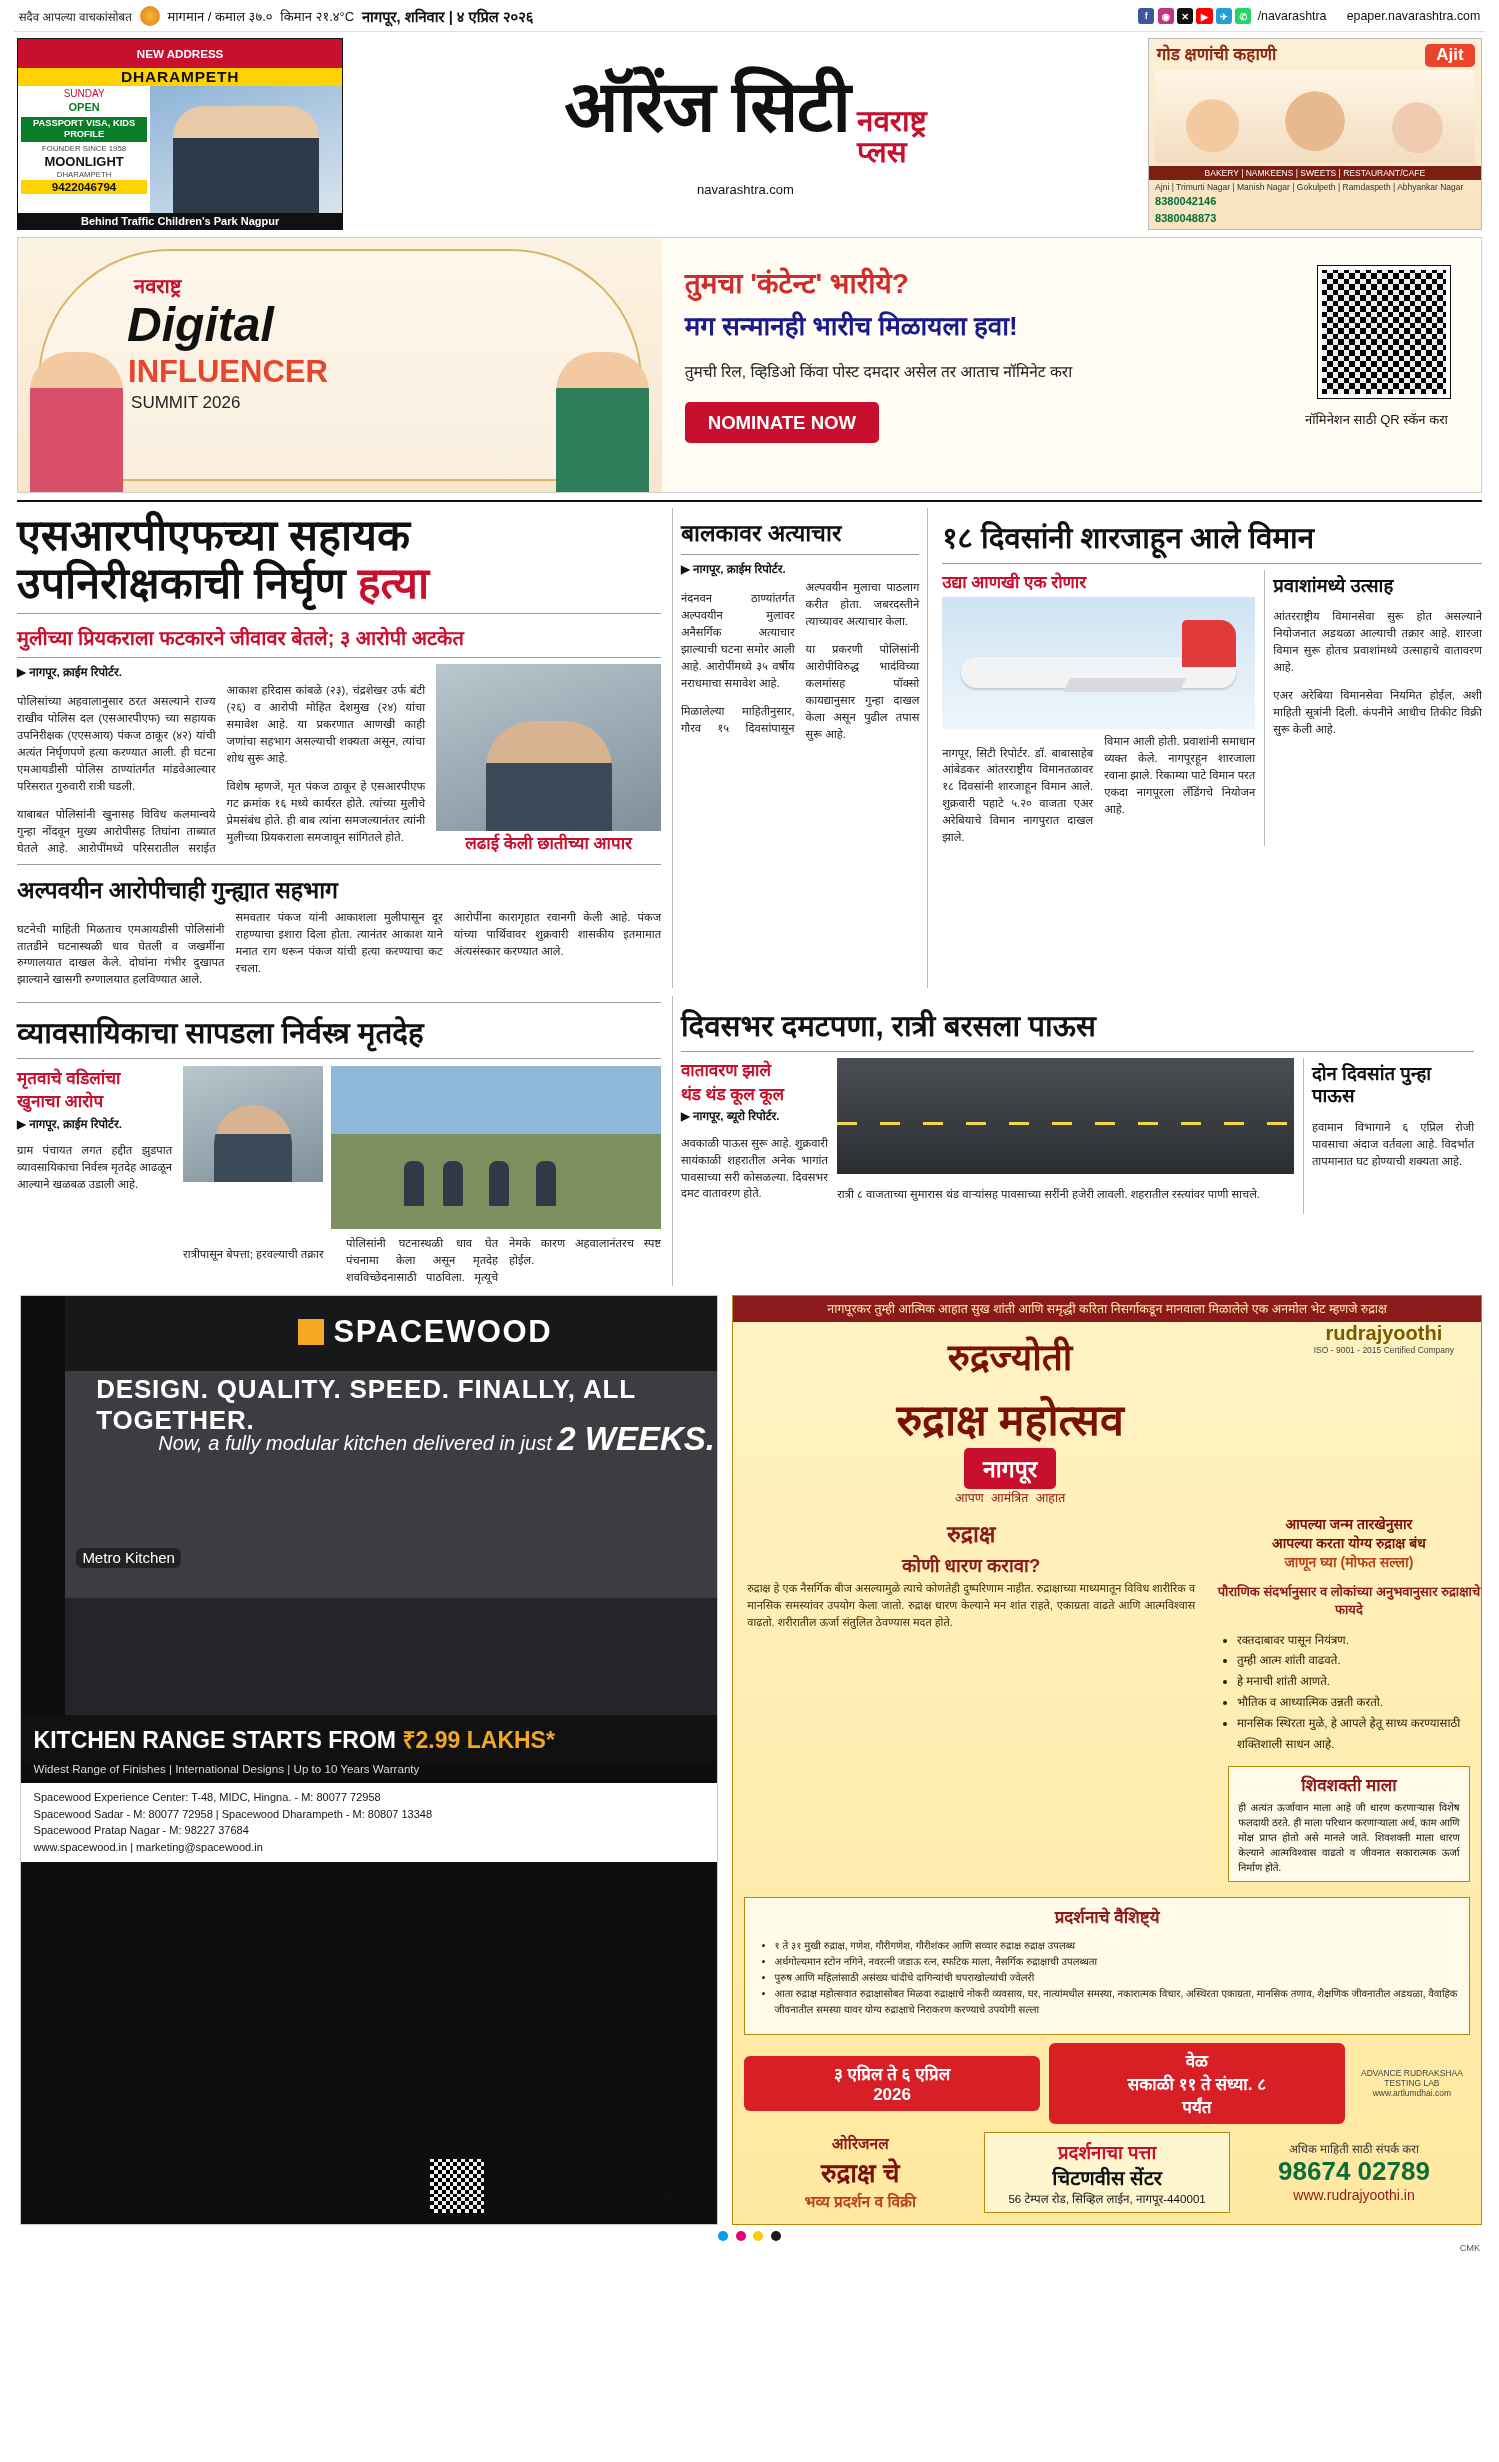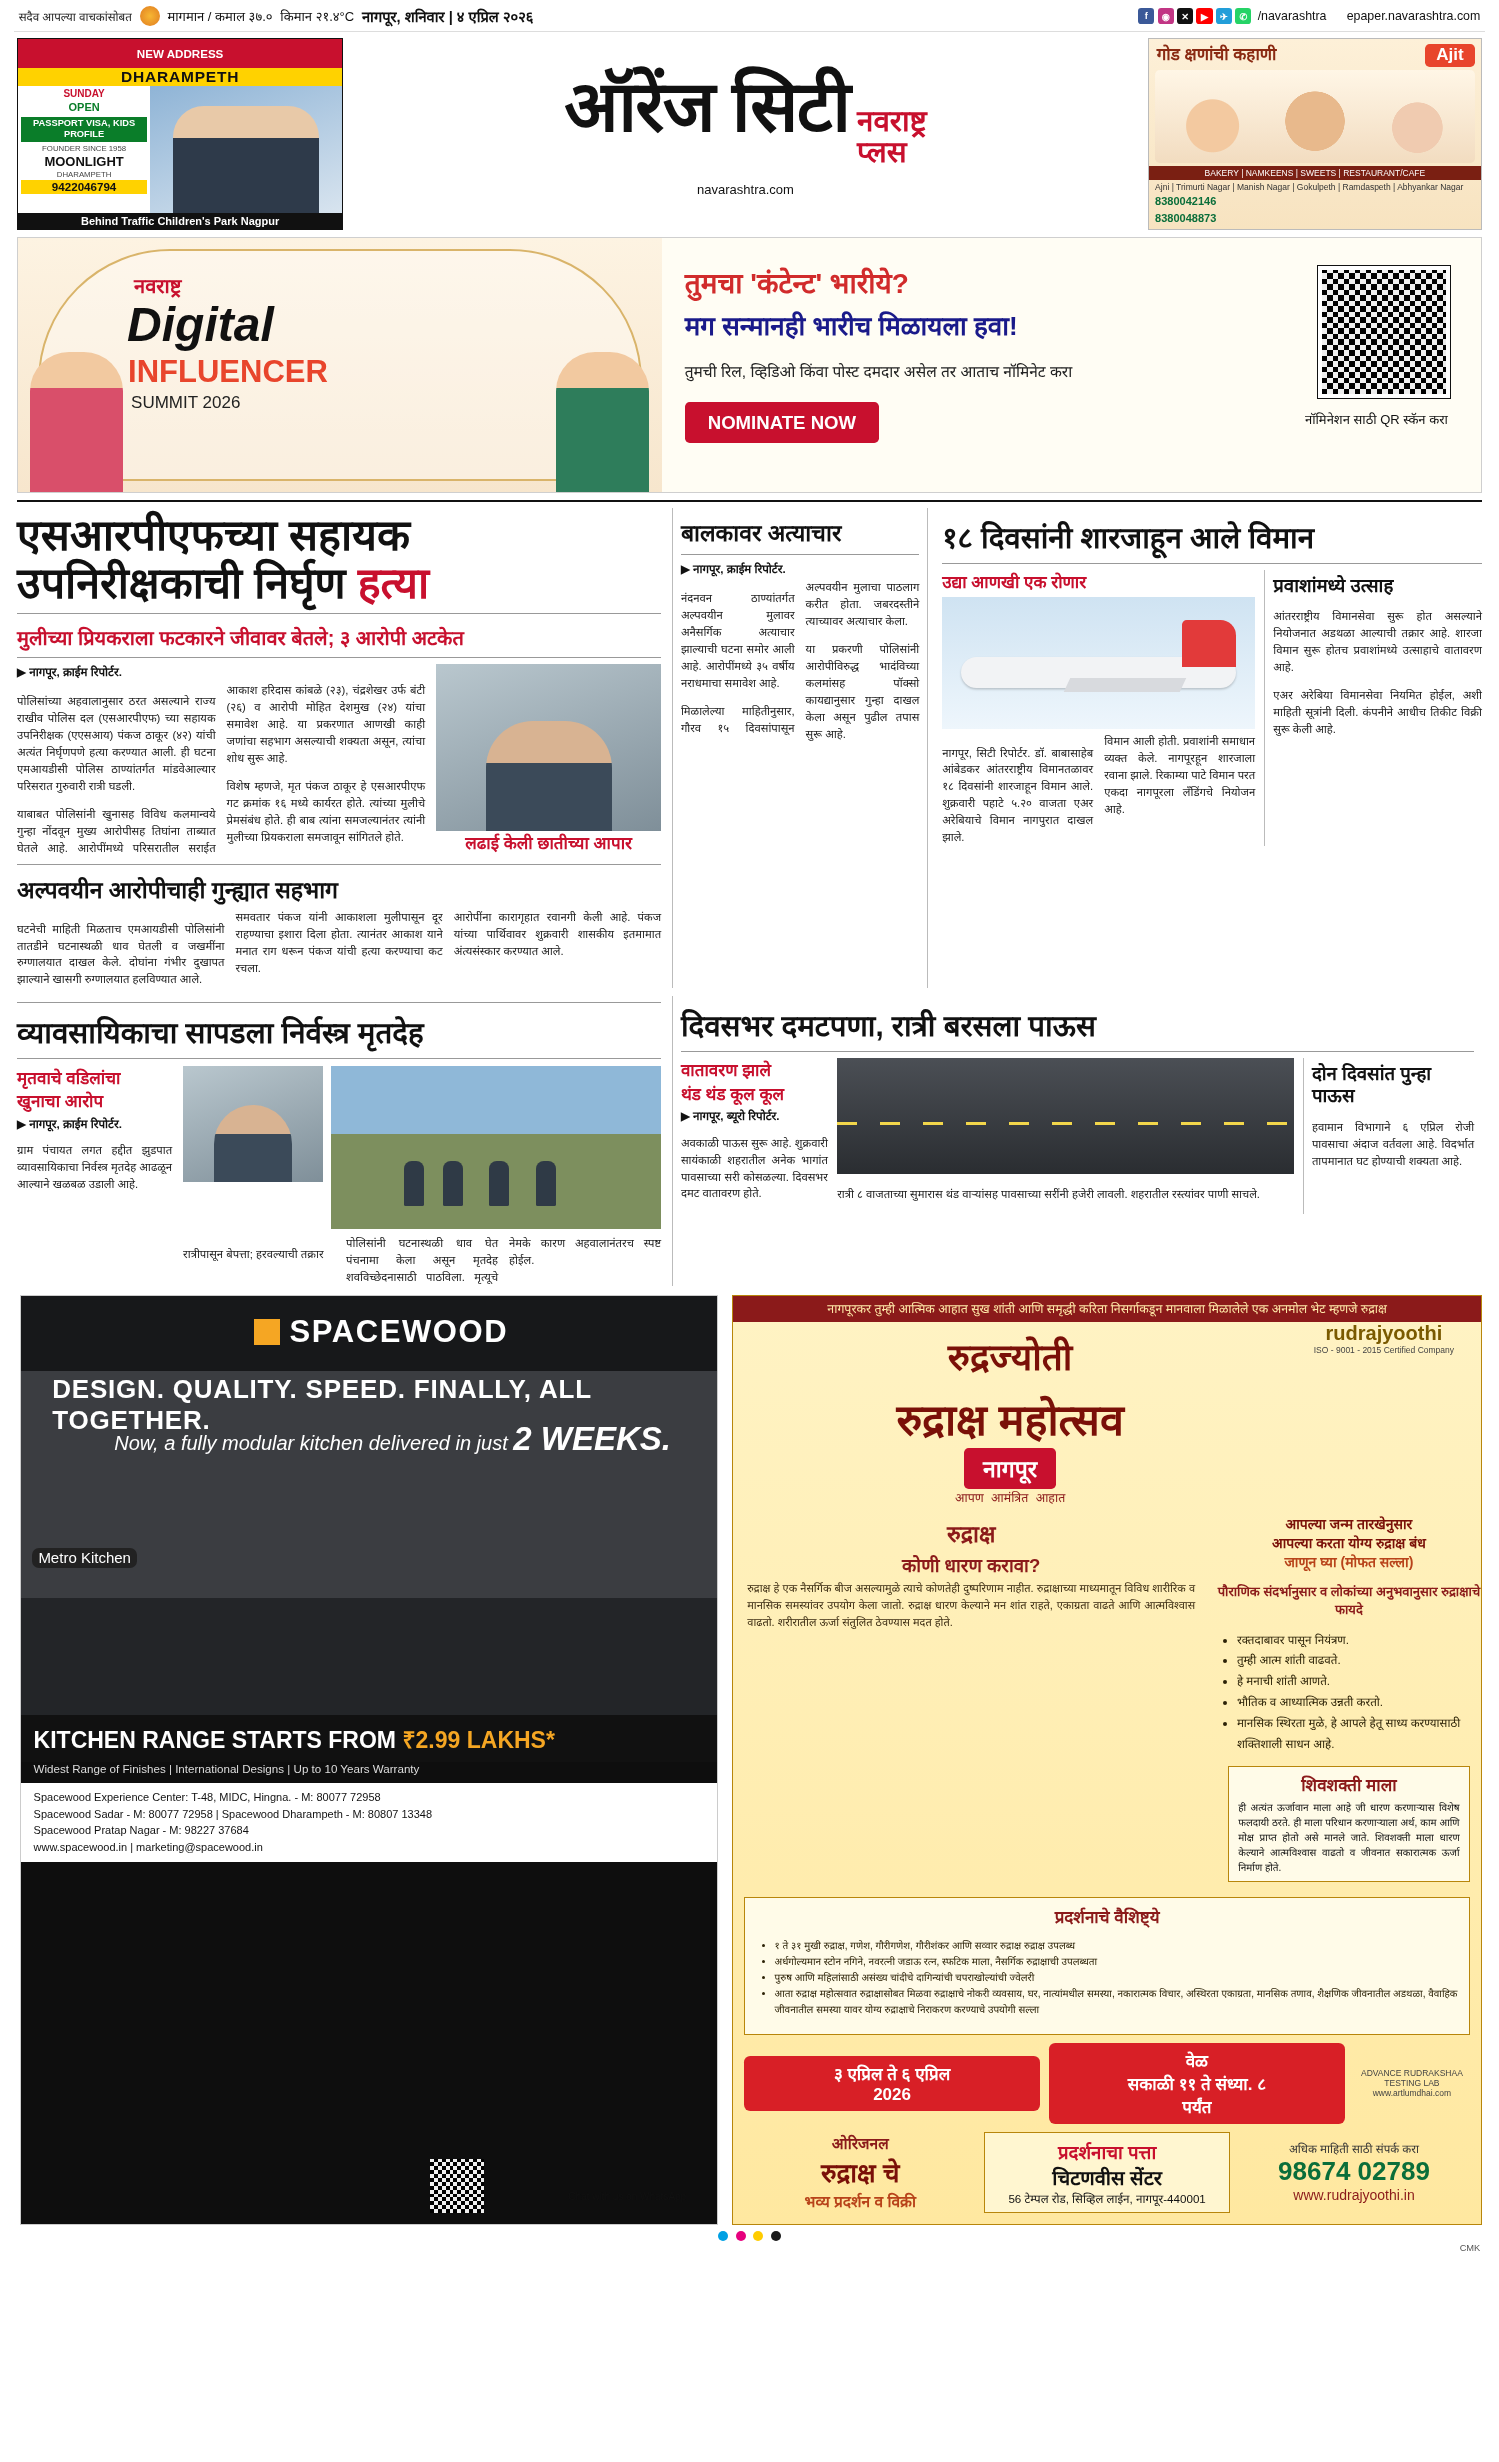--- a/index.html
+++ b/index.html
@@ -33,21 +33,21 @@
   
   .masthead { display:flex; align-items:stretch; gap:7.8px; padding:6.2px 3.1px 1.6px 3.1px; }
   .ad-left {
     width:326px; border:1.6px solid #111; position:relative; background:#fff;
     display:flex; flex-direction:column; overflow:hidden;
   }
   .ad-left .newaddr { background:#c8102e; color:#fff; font-size:11.6px; font-weight:bold; text-align:center; padding:8px;}
   .ad-left .dharam { background:#ffd200; color:#111; font-size:15.5px; font-weight:bold; text-align:center; letter-spacing:0.8px;}
   .ad-left .body { display:flex; flex:1;}
   .ad-left .lcol { width:132px; padding:2.3px 3.1px; font-size:8.5px; line-height:1.25; text-align:center;}
-  .ad-left .lcol .sunday { color:#c8102e; font-weight:bold; font-size:10px;text-align:center;}
+  .ad-left .lcol .sunday { color:#c8102e; font-weight:normal; font-size:10px;text-align:center;}
   .ad-left .lcol .open { color:#0a7d29; font-weight:bold; font-size:11px;}
   .ad-left .lcol .pp { background:#0a7d29; color:#fff; font-weight:bold; font-size:9.3px; margin:2.3px 0; padding:0.8px;}
   .ad-left .lcol .founder { font-size:7.8px; color:#444;}
   .ad-left .lcol .moon { font-size:13px; font-weight:bold; color:#111; }
   .ad-left .lcol .phone { background:#ffd200; font-weight:bold; font-size:11.6px;}
   .ad-left .rcol { flex:1; background:linear-gradient(160deg,#8fb4d6,#d8e4ef); position:relative;}
   .ad-left .rcol .ppl { position:absolute; left:12%; bottom:0; width:76%; height:84%;
      background:linear-gradient(180deg,#e8c9a8 0 30%, #2e3a4a 30% 100%); border-radius:31px 31px 0 0;}
   .ad-left .footer { background:#111; color:#fff; font-size:11px; text-align:center; font-weight:bold; padding:1.6px;}
 
@@ -121,21 +121,21 @@
   .plane .fuse { position:absolute; left:6%; top:46%; width:88%; height:31px; background:#f2f3f5; border-radius:18.6px; box-shadow:0 1.6px 2.3px rgba(0,0,0,.2);}
   .plane .tail { position:absolute; right:6%; top:18%; width:54px; height:47px; background:#e23a3a; border-radius:4.7px 15.5px 0 0;}
   .plane .wing { position:absolute; left:40%; top:62%; width:116px; height:14px; background:#d8dade; transform:skewX(-25deg);}
   .road { height:116px; background:linear-gradient(180deg,#4b4f55,#2a2d31); position:relative;}
   .road::after{ content:""; position:absolute; left:0; right:0; top:55%; height:3.1px; background:repeating-linear-gradient(90deg,#f2d64b 0 20px, transparent 20px 43px);}
   .scene { height:163px; background:linear-gradient(180deg,#8fb8d8 0 42%, #7d8f5e 42% 100%); position:relative;}
   .scene .p { position:absolute; bottom:14%; width:20px; height:45px; background:#2f3a46; border-radius:7.8px 7.8px 1.6px 1.6px;}
 
   
   .spacewood { margin:9.3px 3.1px 0 3.1px; width:698px; border:0.8px solid #ccc; background:#0e0e0e; color:#fff; position:relative; overflow:hidden;}
-  .spacewood .kitchen { height:419px; background:linear-gradient(180deg,#17181a 0 18%, #3b3d41 18% 72%, #232528 72% 100%); position:relative;}
+  .spacewood .kitchen { height:419px; background:linear-gradient(180deg,#17181a 0 18%, #3b3d41 18% 72%, #232528 72% 100%); position:relative;margin-left:44px;}
   .spacewood .logo { position:absolute; left:233px; top:18.6px; font-size:31px; font-weight:bold; letter-spacing:1.6px;}
   .spacewood .logo .mark { display:inline-block; width:26px; height:26px; background:#f5a623; margin-right:9.3px; vertical-align:-3.1px;}
   .spacewood .tag { position:absolute; left:31px; top:78px; font-size:26px; font-weight:bold; letter-spacing:0.8px;}
   .spacewood .sub { position:absolute; left:93px; top:124px; font-size:20px; font-style:italic;}
   .spacewood .weeks { color:#fff; font-size:33px; font-weight:bold;}
   .spacewood .metro { position:absolute; left:11px; bottom:147px; background:#222; color:#fff; font-size:15px; padding:1.6px 6.2px;border-radius:7px;}
   .spacewood .range { background:#111; padding:7.8px 12.4px; font-size:23px; font-weight:bold;}
   .spacewood .range .price { color:#f5a623;}
   .spacewood .warranty { font-size:11.6px; padding:0 12.4px 7.8px 12.4px; color:#ddd;}
   .spacewood .contact { background:#fff; color:#111; font-size:11px; padding:6.2px 12.4px; line-height:1.5;}

